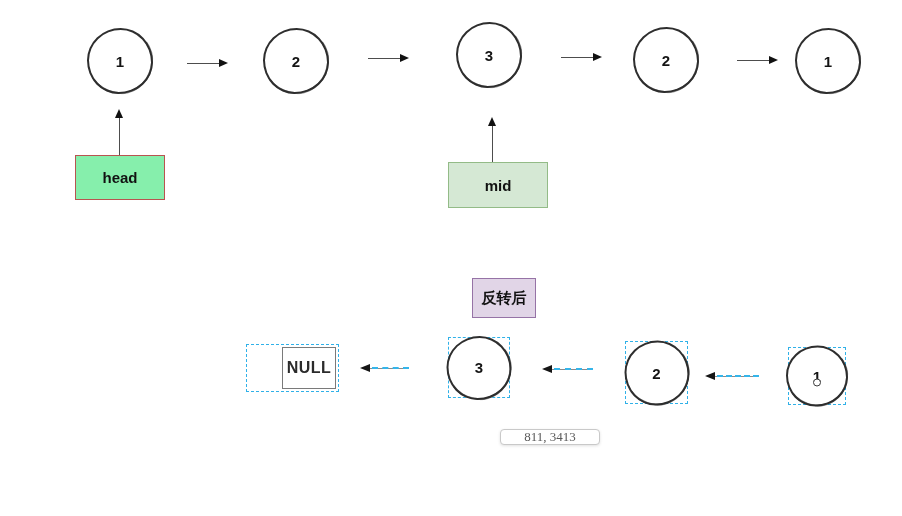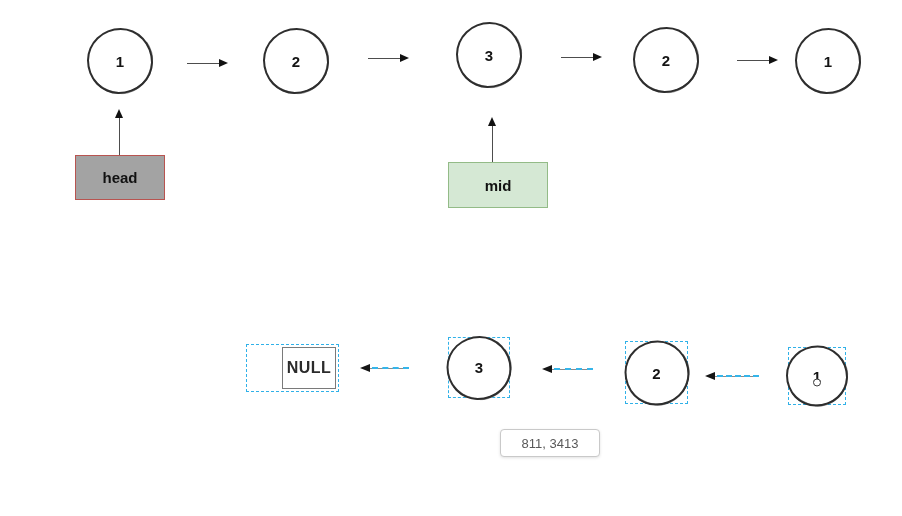--- a/index.html
+++ b/index.html
@@ -33,21 +33,21 @@
   .arrow-u{position:absolute;width:0;border-left:1.5px solid #4d4d4d;}
   .arrow-u::before{
     content:"";position:absolute;top:-8px;left:-5px;
     border-bottom:9px solid #111;border-left:4px solid transparent;border-right:4px solid transparent;
   }
   
   .ptr-box{
     position:absolute;box-sizing:border-box;display:flex;align-items:center;justify-content:center;
     font-weight:bold;font-size:15px;color:#111;
   }
-  #head-box{left:75px;top:155px;width:90px;height:45px;background:#a3a3a3;border:1px solid #b85450;}
+  #head-box{left:75px;top:155px;width:90px;height:45px;background:#86efac;border:1px solid #b85450;}
   #mid-box{left:448px;top:162px;width:100px;height:46px;background:#d5e8d4;border:1px solid #93bb87;}
   #title-box{left:472px;top:278px;width:64px;height:40px;background:#e1d5e7;border:1px solid #9673a6;}
   
   .sel{position:absolute;box-sizing:border-box;border:1.6px dashed #30b1e8;}
   .sel .node-circle{left:50%;top:50%;transform:translate(-50%,-50%);}
   
   #null-sel{left:246px;top:344px;width:93px;height:48px;}
   #null-inner{
     position:absolute;inset:2px;background:#fff;border:1px solid #7a7a7a;
     display:flex;align-items:center;justify-content:center;
@@ -60,25 +60,25 @@
     content:"";position:absolute;left:-9px;top:-5.5px;
     border-right:10px solid #151515;border-top:4.5px solid transparent;border-bottom:4.5px solid transparent;
   }
   
   .endpoint-ring{
     position:absolute;left:50%;top:50%;width:8px;height:8px;box-sizing:border-box;
     transform:translate(-50%,2px);border:1.6px solid #3c3c3c;border-radius:50%;background:#fff;
   }
   
   #pos-tooltip{
-    position:absolute;left:500px;top:429px;width:100px;height:28px;box-sizing:border-box;
+    position:absolute;left:500px;top:429px;width:100px;height:16px;box-sizing:border-box;
     background:#fff;border:1px solid #c9c9c9;border-radius:4px;
     box-shadow:0 1px 3px rgba(0,0,0,.12);
     display:flex;align-items:center;justify-content:center;
-    font-size:13px;color:#595959;
+    font-size:13px;color:#595959;font-family:Liberation Serif, serif;
   }
 </style>
 </head>
 <body>
 
 <div id="canvas">
 
   <div class="node-circle" style="left:87px;top:28px;width:66px;height:66px;">
     <span class="node-label">1</span>
   </div>
@@ -102,20 +102,23 @@
   <div class="arrow-u" style="left:119px;top:117px;height:38px;"></div>
   <div class="ptr-box" id="head-box">
     <span>head</span>
   </div>
 
   <div class="arrow-u" style="left:492px;top:125px;height:37px;"></div>
   <div class="ptr-box" id="mid-box">
     <span>mid</span>
   </div>
 
+  <div class="ptr-box" id="title-box">
+    <span>反转后</span>
+  </div>
 
   <div class="sel" id="null-sel">
     <div id="null-inner">
       <span>NULL</span>
     </div>
   </div>
 
   <div class="arrow-l" style="left:369px;top:368px;width:40px;">
       <span class="dash"></span>
     </div>

